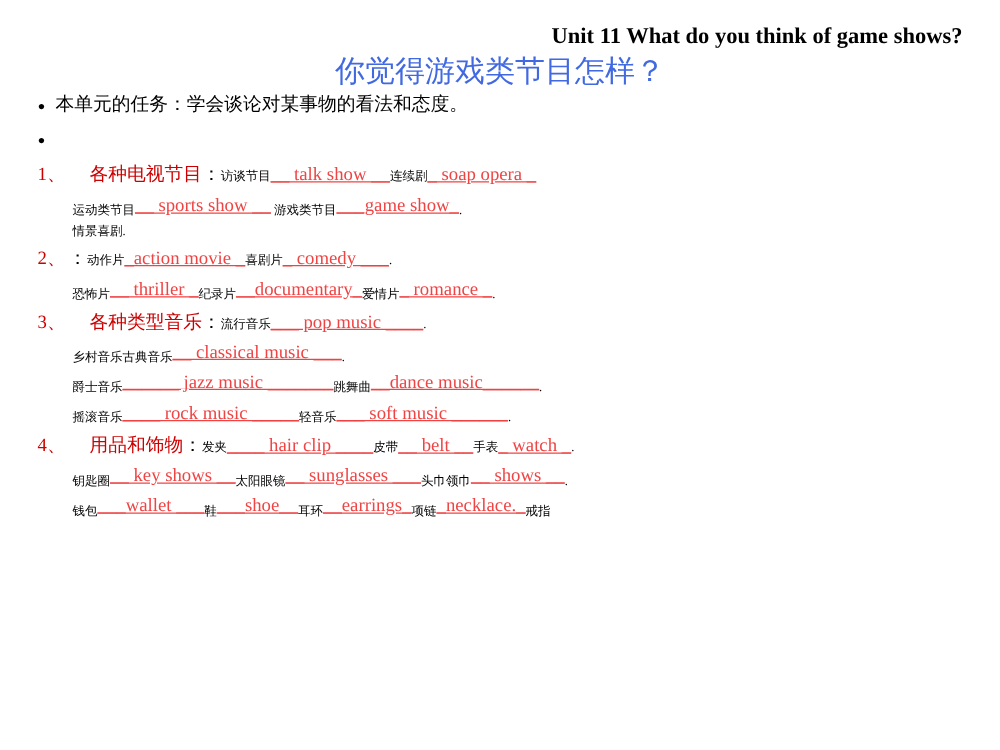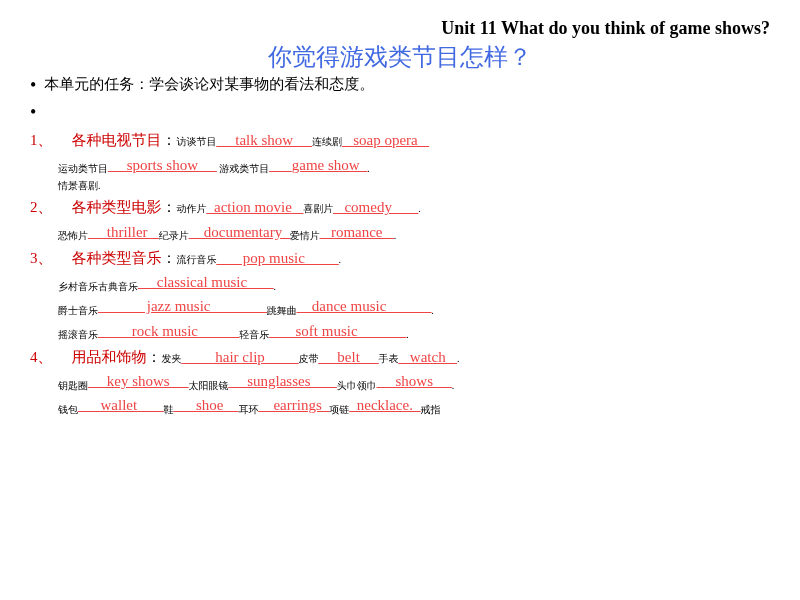--- a/index.html
+++ b/index.html
@@ -115,21 +115,20 @@
   </div>
   <div class="indent-row">
     <span class="cn-text">情景喜剧</span>
       <span class="cn-text">.</span>
   </div>
 </div>
 
 <div class="section">
   <div class="section-row">
     <span class="num">2、</span>
-      <span class="label-cn">各种类型电影</span>
       <span class="colon">：</span>
       <span class="cn-text">动作片</span>
       <span class="underline">_action movie _</span>
       <span class="cn-text">喜剧片</span>
       <span class="underline">_ comedy ___</span>
       <span class="cn-text">.</span>
   </div>
   <div class="indent-row">
     <span class="cn-text">恐怖片</span>
       <span class="underline">__ thriller _</span>

